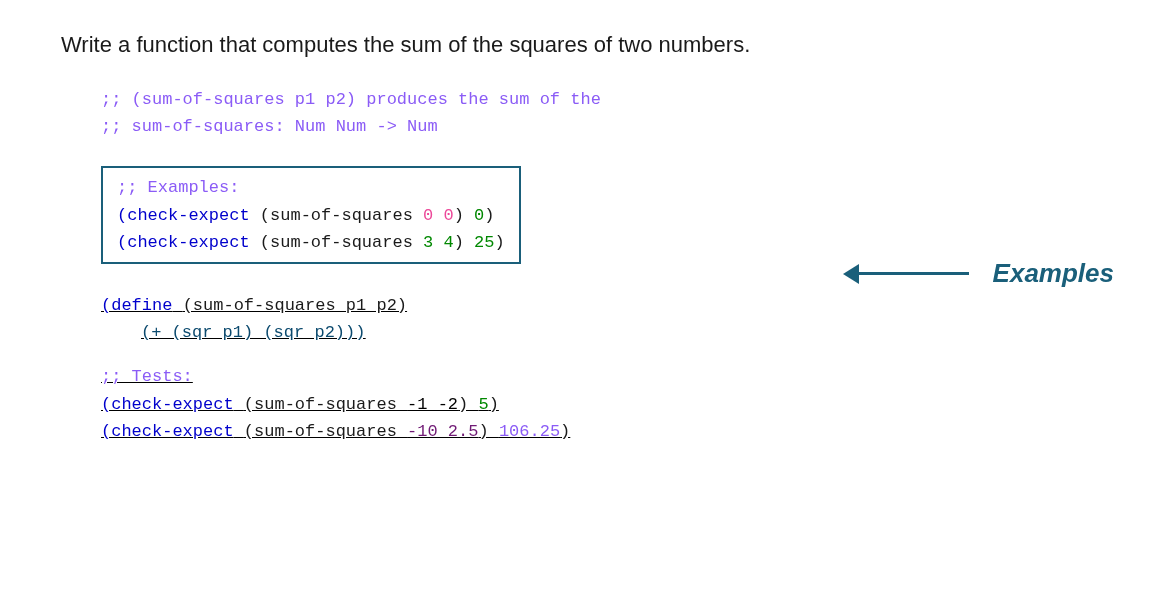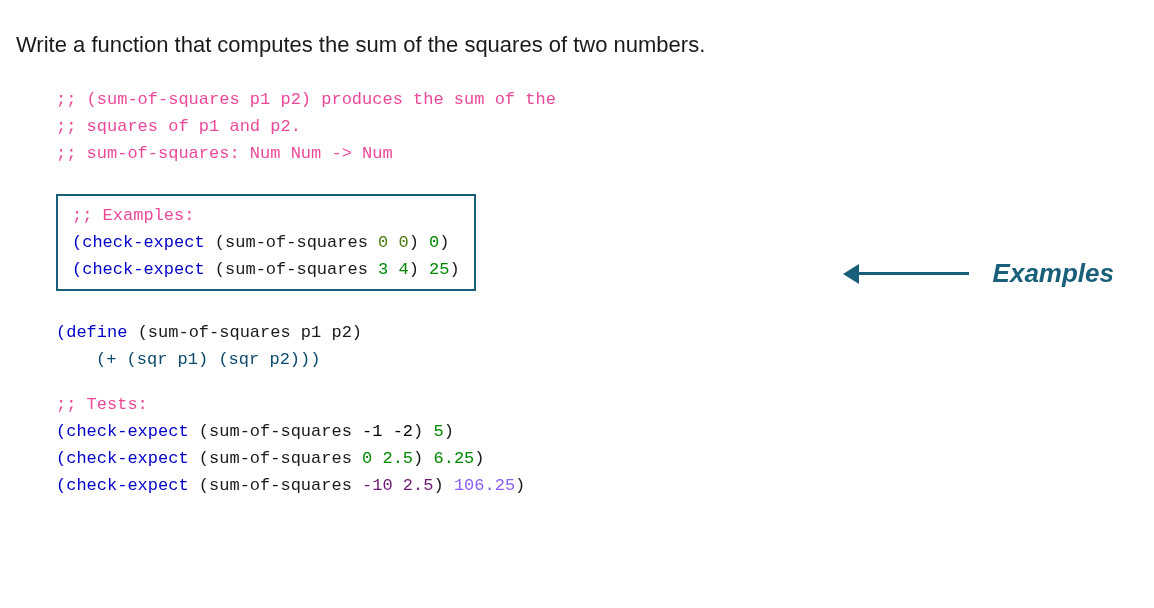--- a/index.html
+++ b/index.html
@@ -11,39 +11,39 @@
     body {
       background: #ffffff;
       font-family: Arial, sans-serif;
       width: 1154px;
       height: 608px;
       overflow: hidden;
       position: relative;
     }
 
     .page-container {
-      padding: 32px 16px;
+      padding: 32px 61px;
       position: relative;
     }
 
     .instruction-text {
       font-size: 22px;
       color: #1a1a1a;
       margin-bottom: 28px;
       font-family: Arial, sans-serif;
     }
 
     .code-section {
       font-family: 'Courier New', Courier, monospace;
       font-size: 17px;
       line-height: 1.6;
     }
 
     .comment-orange {
-      color: #ec4899;
+      color: #8b5cf6;
     }
 
     .comment-examples-box {
       display: inline-block;
       border: 2.5px solid #1a5f7a;
       padding: 6px 14px;
       margin-bottom: 14px;
       margin-top: 8px;
     }
 
@@ -89,49 +89,49 @@
       font-style: italic;
     }
 
     .define-block {
       margin-top: 14px;
       margin-bottom: 14px;
     }
 
     .indent {
       padding-left: 40px;
+      text-decoration: underline;
     }
 
     .tests-block {
       margin-top: 17px;
     }
   </style>
 </head>
 <body>
 
 <div class="page-container">
 
   <p class="instruction-text">Write a function that computes the sum of the squares of two numbers.</p>
 
   <div class="code-section">
 
     
     <div class="code-block-comment">
       <div class="comment-orange">;; (sum-of-squares p1 p2) produces the sum of the</div>
-      <div class="comment-orange">;;    squares of p1 and p2.</div>
       <div class="comment-orange">;; sum-of-squares: Num Num -&gt; Num</div>
     </div>
 
     
     <div style="margin-top: 18px; margin-left: 40px; position: relative; display: inline-block;">
       <div class="comment-examples-box">
         <div class="comment-orange">;; Examples:</div>
         <div>
           <span style="color:#0000cc;">(check-expect</span>
-          <span style="color:#1a1a1a;"> (sum-of-squares </span><span style="color:#4d7c0f;font-family:Liberation Mono, monospace;">0 0</span><span style="color:#1a1a1a;">) </span><span style="color:#008800;">0</span><span style="color:#1a1a1a;">)</span>
+          <span style="color:#1a1a1a;"> (sum-of-squares </span><span style="color:#ec4899;font-family:Liberation Mono, monospace;">0 0</span><span style="color:#1a1a1a;">) </span><span style="color:#008800;">0</span><span style="color:#1a1a1a;">)</span>
         </div>
         <div>
           <span style="color:#0000cc;">(check-expect</span>
           <span style="color:#1a1a1a;"> (sum-of-squares </span><span style="color:#008800;">3 4</span><span style="color:#1a1a1a;">) </span><span style="color:#008800;">25</span><span style="color:#1a1a1a;">)</span>
         </div>
       </div>
     </div>
 
     
     <div class="define-block indent">
@@ -146,24 +146,20 @@
 
     
     <div class="tests-block indent">
       <div class="comment-orange">;; Tests:</div>
       <div>
         <span style="color:#0000cc;">(check-expect</span>
         <span style="color:#1a1a1a;"> (sum-of-squares </span><span style="color:#000000;">-1 -2</span><span style="color:#1a1a1a;">) </span><span style="color:#008800;">5</span><span style="color:#1a1a1a;">)</span>
       </div>
       <div>
         <span style="color:#0000cc;">(check-expect</span>
-        <span style="color:#1a1a1a;"> (sum-of-squares </span><span style="color:#008800;">0 2.5</span><span style="color:#1a1a1a;">) </span><span style="color:#008800;">6.25</span><span style="color:#1a1a1a;">)</span>
-      </div>
-      <div>
-        <span style="color:#0000cc;">(check-expect</span>
         <span style="color:#1a1a1a;"> (sum-of-squares </span><span style="color:#701a75;">-10 2.5</span><span style="color:#1a1a1a;">) </span><span style="color:#8b5cf6;">106.25</span><span style="color:#1a1a1a;">)</span>
       </div>
     </div>
 
   </div>
 
   <div class="examples-annotation">
     <div class="arrow-line">
       <div class="arrow-head"></div>
       <div class="arrow-shaft"></div>

